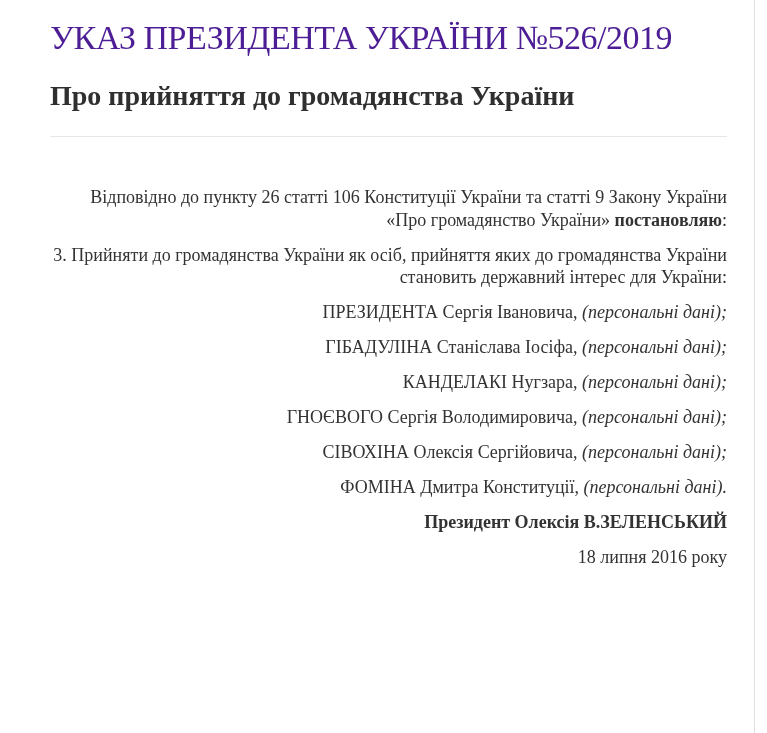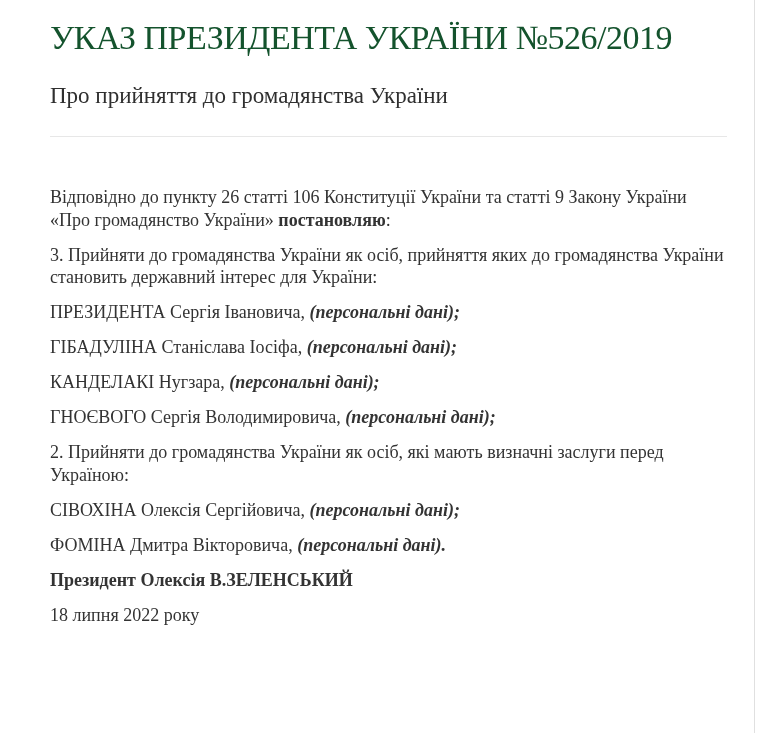--- a/index.html
+++ b/index.html
@@ -27,50 +27,50 @@
     position: absolute;
     left: 50px;
     top: 0;
     width: 677px;
   }
   h1.decree-title {
     font-size: 34px;
     line-height: 48px;
     font-weight: 400;
     letter-spacing: -0.5px;
-    color: #14532d;
+    color: #4c1d95;
     margin: 14px 0 0 0;
     white-space: nowrap;
   }
   h2.decree-subtitle {
-    font-size: 23px;
+    font-size: 28px;
     line-height: 28px;
-    font-weight: 400;
+    font-weight: 700;
     color: #2f2f2f;
     margin: 20px 0 0 0;
   }
   hr.title-divider {
     border: none;
     border-top: 1px solid #e7e7e7;
     margin: 26px 0 0 0;
   }
   .doc-body {
     margin-top: 49px;
     font-size: 18px;
     line-height: 22.5px;
   }
   .doc-body p {
     margin: 0 0 12.5px 0;
+    text-align: right;
   }
   .bold {
     font-weight: 700;
   }
   em.note {
     font-style: italic;
-    font-weight: bold;
   }
 </style>
 </head>
 <body>
 
 <div class="right-line"></div>
 
 <div class="content">
 
   <h1 class="decree-title">УКАЗ ПРЕЗИДЕНТА УКРАЇНИ №526/2019</h1>
@@ -92,27 +92,26 @@
         <p><span>ГІБАДУЛІНА Станіслава Іосіфа,</span> <em class="note">(персональні дані);</em></p>
 
         <p><span>КАНДЕЛАКІ Нугзара,</span> <em class="note">(персональні дані);</em></p>
 
         <p><span>ГНОЄВОГО Сергія Володимировича,</span> <em class="note">(персональні дані);</em></p>
 
 
 
       </div>
 
-    <p>2. Прийняти до громадянства України як осіб, які мають визначні заслуги перед Україною:</p>
 
     <div>
 
         <p><span>СІВОХІНА Олексія Сергійовича,</span> <em class="note">(персональні дані);</em></p>
 
-        <p><span>ФОМІНА Дмитра Вікторовича,</span> <em class="note">(персональні дані).</em></p>
+        <p><span>ФОМІНА Дмитра Конституції,</span> <em class="note">(персональні дані).</em></p>
       </div>
 
     <p class="bold">Президент Олексія В.ЗЕЛЕНСЬКИЙ</p>
 
-    <p>18 липня 2022 року</p>
+    <p>18 липня 2016 року</p>
 
   </div>
 </div>
 
 </body></html>

